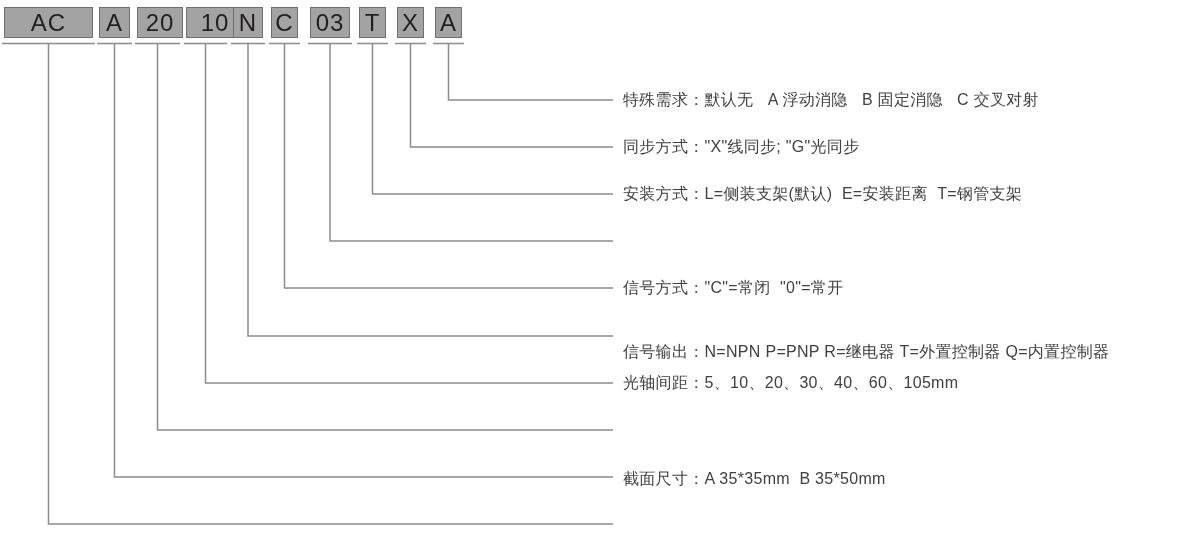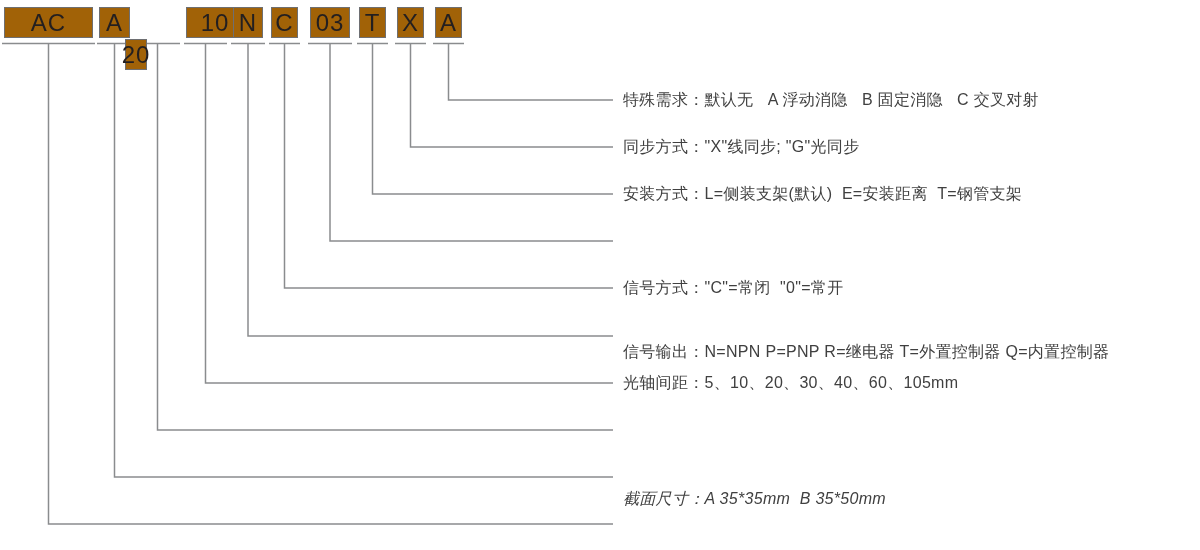--- a/index.html
+++ b/index.html
@@ -21,21 +21,21 @@
     top: 0;
     width: 1200px;
     height: 550px;
   }
   .code-box {
     position: absolute;
     top: 7px;
     height: 31px;
     box-sizing: border-box;
     border: 1.5px solid #6e6f72;
-    background: #a16207;
+    background: #a3a3a3;
     display: flex;
     align-items: center;
     justify-content: center;
     font-size: 24px;
     letter-spacing: 1px;
     color: #231f20;
     line-height: 1;
   }
   .callout {
     position: absolute;
@@ -73,30 +73,30 @@
     <polyline points="248,43.5 248,336 613,336"></polyline>
     <polyline points="284.5,43.5 284.5,288 613,288"></polyline>
     <polyline points="330,43.5 330,241 613,241"></polyline>
     <polyline points="372.5,43.5 372.5,194 613,194"></polyline>
     <polyline points="410.5,43.5 410.5,147 613,147"></polyline>
     <polyline points="448.5,43.5 448.5,100 613,100"></polyline>
   </svg>
 
   <div class="code-box" style="left:4px;   width:89px;">AC</div>
   <div class="code-box" style="left:99px;  width:31px;">A</div>
-  <div class="code-box" style="left:125px; width:22px;margin-top:32px;">20</div>
+  <div class="code-box" style="left:137px; width:46px;">20</div>
   <div class="code-box" style="left:186px; width:58px;">10</div>
   <div class="code-box" style="left:233px; width:30px;">N</div>
   <div class="code-box" style="left:271px; width:27px;">C</div>
   <div class="code-box" style="left:310px; width:40px;">03</div>
   <div class="code-box" style="left:359px; width:27px;">T</div>
   <div class="code-box" style="left:397px; width:27px;">X</div>
   <div class="code-box" style="left:435px; width:27px;">A</div>
 
   <div class="callout" style="top:87px;">特殊需求：默认无   A 浮动消隐   B 固定消隐   C 交叉对射</div>
   <div class="callout" style="top:134px;">同步方式："X"线同步; "G"光同步</div>
   <div class="callout" style="top:181px;">安装方式：L=侧装支架(默认)  E=安装距离  T=钢管支架</div>
   <div class="callout" style="top:275px;">信号方式："C"=常闭  "0"=常开</div>
   <div class="callout" style="top:339px;">信号输出：N=NPN P=PNP R=继电器 T=外置控制器 Q=内置控制器</div>
   <div class="callout" style="top:370px;">光轴间距：5、10、20、30、40、60、105mm</div>
-  <div class="callout" style="top:486px;font-style:italic;">截面尺寸：A 35*35mm  B 35*50mm</div>
+  <div class="callout" style="top:466px;">截面尺寸：A 35*35mm  B 35*50mm</div>
 
 </div>
 
 </body></html>

